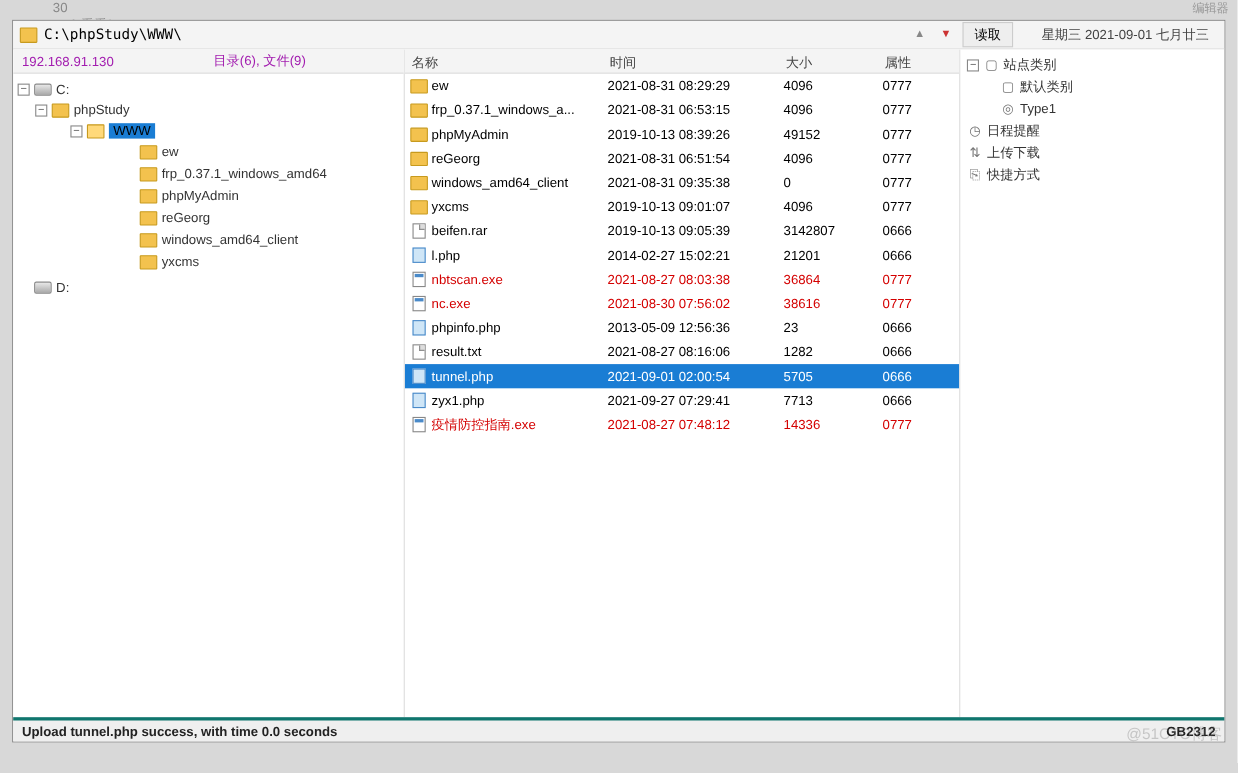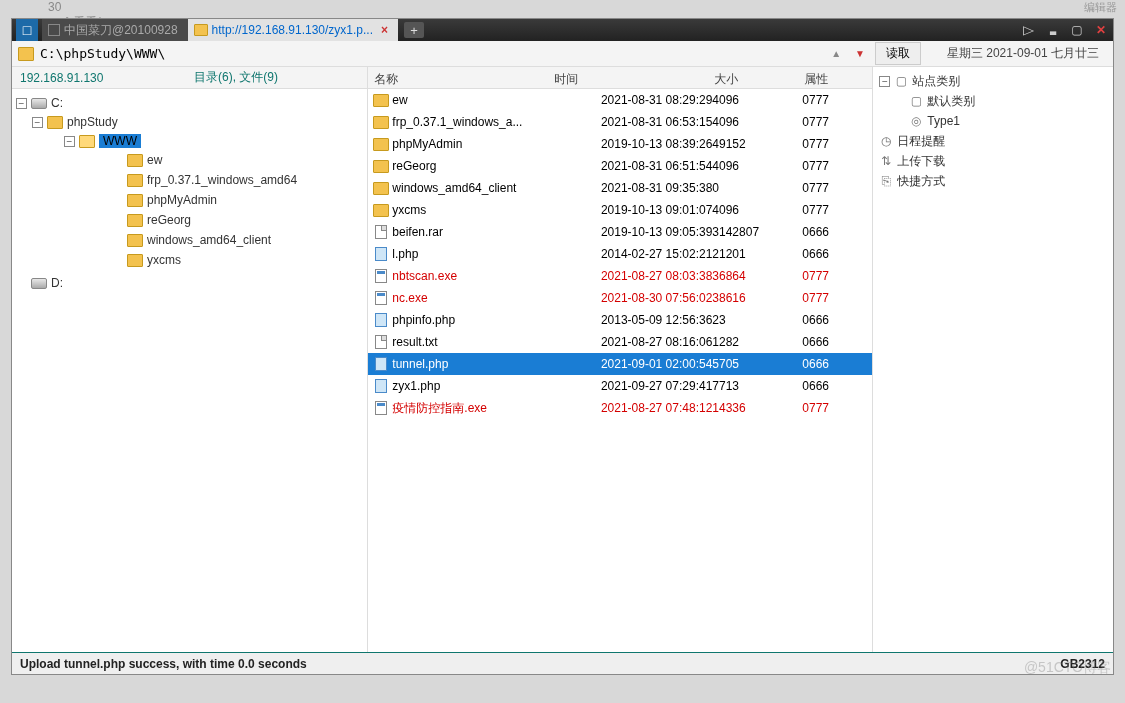--- a/index.html
+++ b/index.html
@@ -29,21 +29,21 @@
 .pathbar input { flex:1; border:none; background:transparent; font-family:Consolas,monospace; font-size:13px; outline:none;}
 .pathbar .up { color:#888;font-size:10px; padding:0 4px; cursor:pointer;}
 .pathbar .up::after{content:"▲";display:block;line-height:6px;}
 .pathbar .dn { color:#c33;font-size:10px; padding:0 4px; cursor:pointer;}
 .pathbar .dn::after{content:"▼";}
 .pathbar .read { padding:2px 10px; background:#eee;border:1px solid #ccc; cursor:pointer; }
 .pathbar .date { margin-left:20px; color:#444; padding-right:8px;}
 
 .body { flex:1; display:flex; background:#fff; overflow:hidden;}
 .treepane { width: 360px; border-right:1px solid #ddd; display:flex;flex-direction:column;}
-.treeheader { height:22px; background:#f4f4f4; border-bottom:1px solid #ddd; display:flex;align-items:center; font-family:Consolas,monospace; color:#0f766e;}
+.treeheader { height:22px; background:#f4f4f4; border-bottom:1px solid #ddd; display:flex;align-items:center; font-family:Consolas,monospace; color:#a21caf;}
 .treeheader .ip { width:178px; padding-left:8px;}
 .treeheader .stats { padding-left:4px;}
 .tree { flex:1; padding:4px 4px; font-family:Consolas,monospace; font-size:13px; color:#333; overflow:auto;}
 .tree ul{list-style:none;}
 .tree li{padding:1px 0;white-space:nowrap;}
 .tree .row{display:flex;align-items:center;gap:4px;height:18px;cursor:pointer;}
 .tree .toggle{width:11px;height:11px;border:1px solid #888;display:inline-flex;align-items:center;justify-content:center;font-size:10px;line-height:9px;color:#555;flex-shrink:0;}
 .tree .nochild{width:11px;height:11px;flex-shrink:0;}
 .ico-drive{width:16px;height:11px;background:linear-gradient(#e8e8e8,#aaa);border:1px solid #888;border-radius:2px;display:inline-block;flex-shrink:0;}
 .ico-folder{width:16px;height:13px;background:#f3c24e;border:1px solid #c79a1e;border-radius:1px;display:inline-block;flex-shrink:0;}
@@ -59,67 +59,48 @@
 .frow{display:flex;align-items:center;height:22px;padding-left:4px;cursor:pointer;}
 .frow.red{color:#d40000;}
 .frow.sel{background:#1a7dd4;color:#fff;}
 .frow .ic{width:18px;height:16px;display:inline-flex;align-items:center;justify-content:center;flex-shrink:0;margin-right:2px;}
 .ico-file{width:12px;height:14px;background:#fff;border:1px solid #888;position:relative;display:inline-block;}
 .ico-file::after{content:"";position:absolute;top:0;right:0;width:4px;height:4px;background:#ddd;border-left:1px solid #888;border-bottom:1px solid #888;}
 .ico-phpblue{width:12px;height:14px;background:#cfe6f7;border:1px solid #4a8ac9;display:inline-block;}
 .ico-exe{width:12px;height:14px;background:#fff;border:1px solid #888;display:inline-block;position:relative;}
 .ico-exe::after{content:"";position:absolute;left:1px;top:1px;width:8px;height:3px;background:#4a8ac9;}
 .frow .nm{width:160px;overflow:hidden;text-overflow:ellipsis;white-space:nowrap;}
-.frow .tm{width:160px;text-align:right;} .frow .sz{width:90px;} .frow .at{width:70px;}
+.frow .tm{width:160px;} .frow .sz{width:90px;} .frow .at{width:70px;}
 
 .rightpane{width:242px;padding:4px 6px;color:#333;}
 .rightpane .rrow{display:flex;align-items:center;gap:4px;height:20px;cursor:pointer;}
 .rightpane .rt{width:11px;height:11px;border:1px solid #888;display:inline-flex;align-items:center;justify-content:center;font-size:10px;line-height:9px;color:#555;flex-shrink:0;}
 .rightpane .ric{width:14px;height:14px;display:inline-flex;align-items:center;justify-content:center;flex-shrink:0;}
 .rightpane .sub{padding-left:30px;}
 .ric.square::after{content:"▢";color:#777;}
 .ric.globe::after{content:"◎";color:#777;}
 .ric.clock::after{content:"◷";color:#777;}
 .ric.link::after{content:"⎘";color:#777;}
 .ric.updown::after{content:"⇅";color:#777;}
 
-.status{height:22px;background:#efefef;border-top:1px solid #0f766e;display:flex;align-items:center;padding:0 8px;color:#222;font-weight:bold;}
+.status{height:22px;background:#efefef;border-top:3px solid #0f766e;display:flex;align-items:center;padding:0 8px;color:#222;font-weight:bold;}
 .status .enc{margin-left:auto;}
 .watermark{position:absolute;right:14px;bottom:26px;color:rgba(120,120,120,0.35);font-size:14px;pointer-events:none;}
 .topedge{position:absolute;left:0;top:0;font-size:11px;color:#888;font-family:Consolas,monospace;margin-left:48px;}
 .topedge .l2{padding-left:18px;}
 .editlabel{position:absolute;right:8px;top:0;font-size:11px;color:#999;}
 </style>
 </head>
 <body>
 
 <div class="topedge"><span>30</span><br><span class="l2">} 看看/</span></div>
 <div class="editlabel">编辑器</div>
 
 <div class="window">
 
-  <div class="titlebar">
-    <span class="appicon"></span>
-    <div class="tab inactive">
-      <span class="box-mini"></span>
-      <span>中国菜刀@20100928</span>
-    </div>
-    <div class="tab active">
-      <span class="folder-mini"></span>
-      <span>http://192.168.91.130/zyx1.p...</span>
-      <span class="x">×</span>
-    </div>
-    <div class="tabadd"></div>
-    <div class="winbtns">
-      <span class="winbtn arrow"></span>
-      <span class="winbtn min"></span>
-      <span class="winbtn max"></span>
-      <span class="winbtn close"></span>
-    </div>
-  </div>
 
   <div class="pathbar">
     <span class="folder-mini"></span>
     <input type="text" value="C:\phpStudy\WWW\" style="">
     <span class="up"></span>
     <span class="dn"></span>
     <span class="read">读取</span>
     <span class="date">星期三 2021-09-01 七月廿三</span>
   </div>
 

